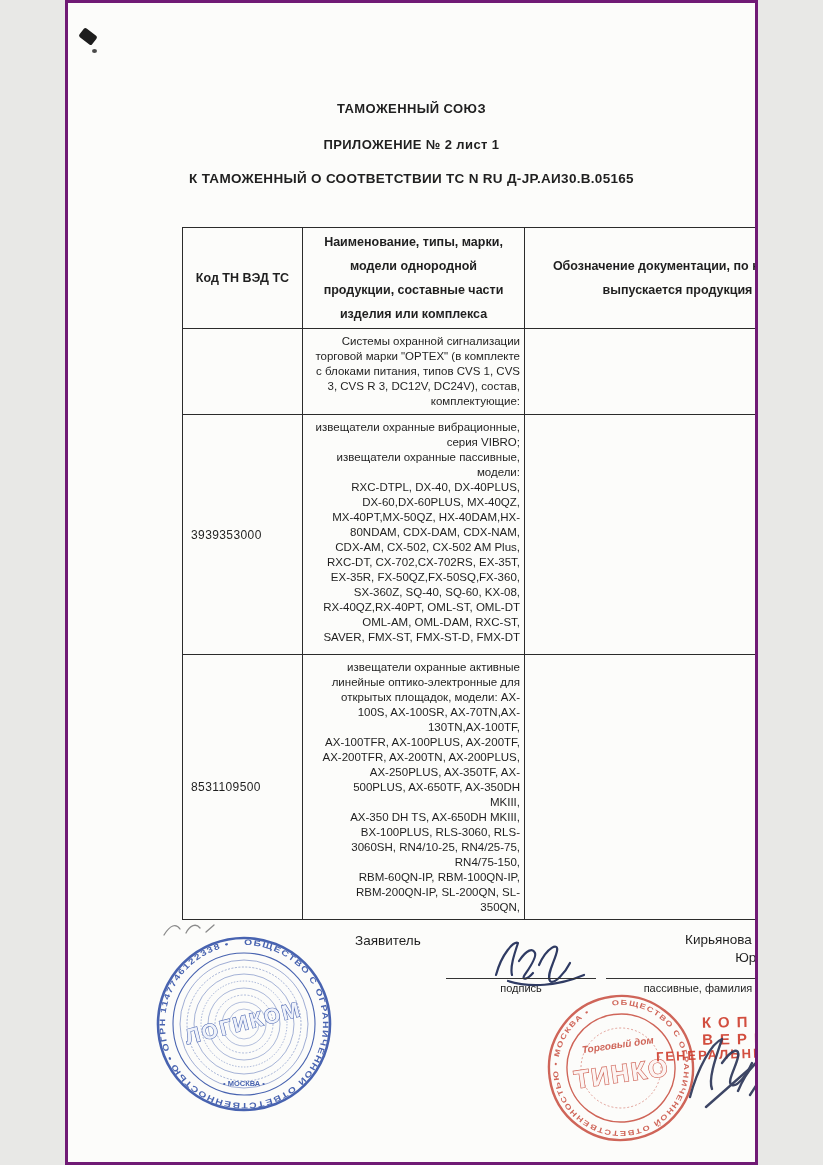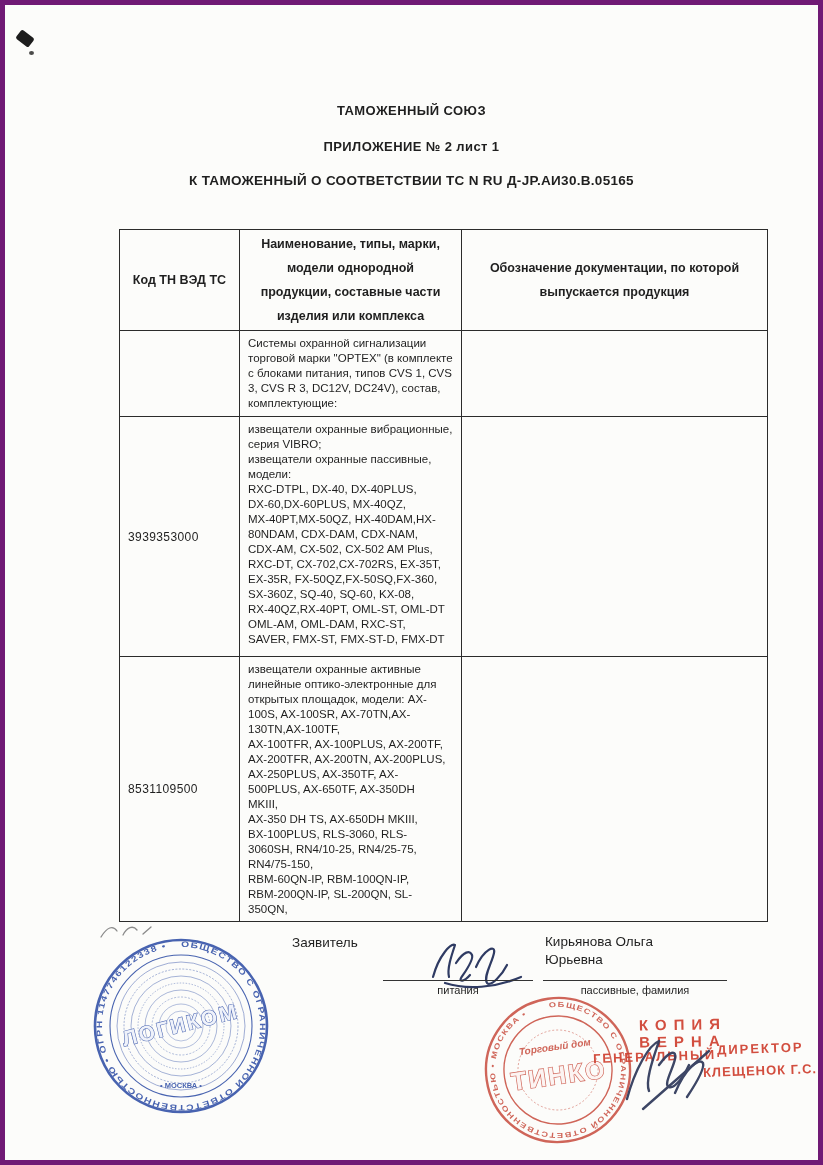--- a/index.html
+++ b/index.html
@@ -1,27 +1,27 @@
 <!DOCTYPE html>
 <html><head>
 <meta charset="utf-8">
 <style>
   * { margin:0; padding:0; box-sizing:border-box; }
   html,body { background:#e8e8e6; }
   .page {
-    position:relative; width:823px; height:1165px;
+    position:relative; width:693px; height:1165px;
     background:#fcfcfa; margin:0 auto; overflow:hidden;
-    border:5px solid #701a75;
+    border:3px solid #701a75;
     font-family:"Liberation Sans", sans-serif;
     color:#1f1f1f;
   }
   .abs { position:absolute; }
   .center { text-align:center; width:100%; }
   .b { font-weight:bold; }
-  .pre { white-space:pre-line; }
+  .pre { white-space:pre-line;text-align:right; }
 
   
   .t1 { top:98px;  font-size:13px; letter-spacing:.4px; }
   .t2 { top:134px; font-size:13px; letter-spacing:.4px; }
   .t3 { top:168px; font-size:13.5px; letter-spacing:.3px; }
   .t4 { top:200px; font-size:12.5px; }
 
   
   table.products {
     position:absolute; left:114px; top:224px; width:648px;
@@ -150,21 +150,21 @@
 
   <svg class="abs" style="left:418px; top:932px;" width="115" height="55" viewBox="0 0 115 55">
     <g fill="none" stroke="#2f3b63" stroke-width="2.2" stroke-linecap="round" stroke-linejoin="round">
       <path d="M10,40 C16,18 28,6 32,8 C28,20 24,32 26,40"></path>
       <path d="M33,26 C41,14 47,13 49,18 C51,23 42,35 38,41 C36,45 41,45 47,38"></path>
       <path d="M53,30 C61,12 73,7 71,16 C69,26 60,40 64,46 C68,50 79,38 84,28"></path>
       <path d="M22,46 C44,53 72,51 98,40"></path>
     </g>
   </svg>
   <div class="abs sig-line" style="left:378px; top:975px; width:150px;"></div>
-  <div class="abs caption" style="left:378px; top:979px; width:150px;">питания</div>
+  <div class="abs caption" style="left:378px; top:979px; width:150px;">подпись</div>
 
   <div class="abs name-block pre">Кирьянова Ольга
 Юрьевна</div>
   <div class="abs sig-line" style="left:538px; top:975px; width:184px;"></div>
   <div class="abs caption" style="left:538px; top:979px; width:184px;">пассивные, фамилия</div>
 
   <svg class="abs" style="left:86px; top:931px; opacity:.9;" width="180" height="180" viewBox="0 0 180 180">
     <defs>
       <path id="ringBlue" d="M 90,11 a 79,79 0 1 1 -0.02,0"></path>
     </defs>

